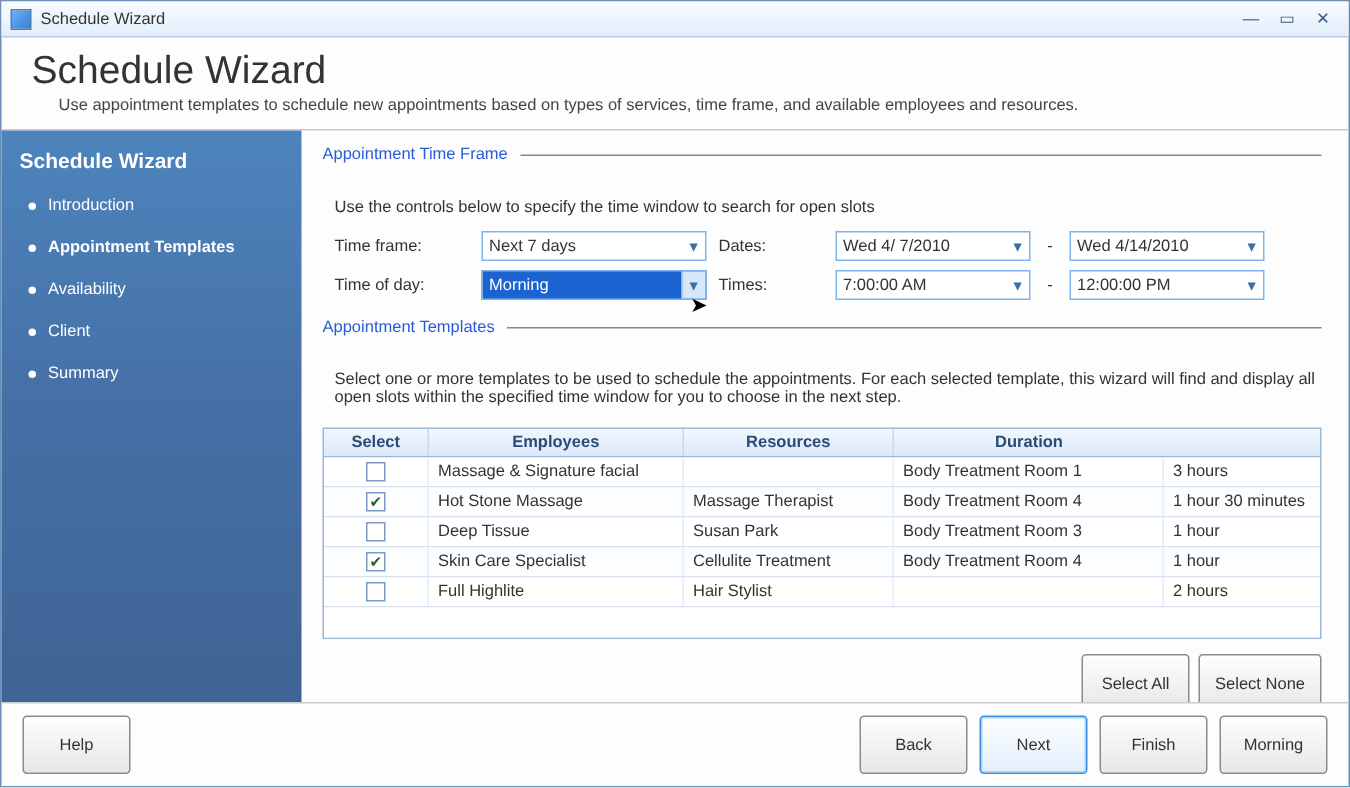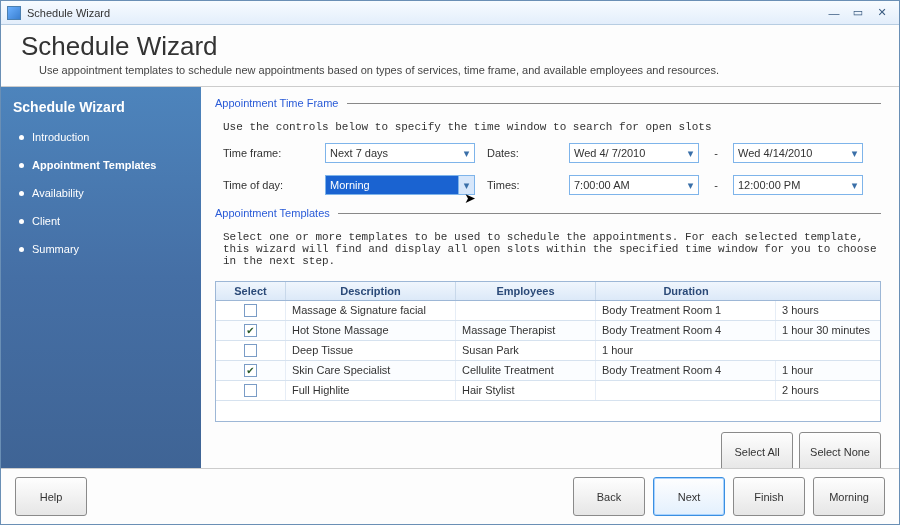--- a/index.html
+++ b/index.html
@@ -14,21 +14,21 @@
   .header .subtitle { font-size: 11px; color: #444; margin: 2px 0 0 18px; }
   .body { flex: 1; display: flex; min-height: 0; }
   .sidebar { width: 200px; background: linear-gradient(#4d84bc, #456fa5 50%, #3f6495); color: #fff; padding: 8px 0 0 0; }
   .sidebar-title { font-size: 14px; font-weight: bold; padding: 4px 12px 8px 12px; }
   .sidebar-item { font-size: 11px; padding: 8px 10px 8px 18px; display: flex; align-items: center; cursor: pointer; }
   .sidebar-item.active { font-weight: bold; }
   .bullet { width: 5px; height: 5px; background: #fff; border-radius: 50%; margin-right: 8px; flex-shrink: 0; }
   .content { flex: 1; padding: 8px 18px 8px 14px; font-size: 11px; color: #333; overflow: hidden; display:flex; flex-direction:column; }
   .section-title { color: #2a5bd7; font-size: 11px; display: flex; align-items: center; margin: 2px 0 6px 0; }
   .section-title .line { flex: 1; height: 1px; background: #888; margin-left: 8px; }
-  .section-desc { margin: 6px 0 10px 8px; color: #333; font-family: Liberation Mono, monospace; }
+  .section-desc { margin: 17px 0 10px 8px; color: #333; }
   .controls-grid { display: grid; grid-template-columns: 90px 150px 70px 130px 10px 130px; gap: 6px 8px; align-items: center; margin: 0 0 10px 8px; }
   .label { color: #333; }
   .combo { position: relative; height: 20px; border: 1px solid #7eb4ea; background: #fff; display: flex; align-items: center; padding: 0 18px 0 4px; font-size: 11px; color: #333; text-align: right; }
   .combo .arrow { position: absolute; right: 0; top: 0; bottom: 0; width: 16px; display: flex; align-items: center; justify-content: center; color: #3a6fa8; border-left: 1px solid transparent; }
   .combo.highlighted { background: #1a63d1; color: #fff; }
   .combo.highlighted .arrow { background: #d7e7fb; color:#3a6fa8; border-left:1px solid #7eb4ea;}
   .dash { text-align: center; }
   .cursor-img { position: absolute; font-size: 14px; color: #000; pointer-events:none; }
   .table-wrap { border: 1px solid #9db7d6; margin: 4px 0 0 0; }
   .thead { display: grid; grid-template-columns: 70px 170px 140px 180px 100px; background: linear-gradient(#f0f6fd,#dce9f8); border-bottom: 1px solid #9db7d6; }
@@ -40,21 +40,21 @@
   .trow .td:last-child { border-right: none; }
   .trow .td.center { display:flex; justify-content:center; align-items:center; }
   .filler-row { height: 20px; background:#fff; }
   .chk { width: 13px; height: 13px; border: 1px solid #7a9cc6; background:#fff; display:inline-flex; align-items:center; justify-content:center; font-size:10px; color:#2b5a2b; }
   .btnrow-right { display: flex; justify-content: flex-end; gap: 6px; margin-top: 10px; }
   .footer { border-top: 1px solid #ccc; padding: 8px 14px; display: flex; align-items: center; }
   .footer .spacer { flex: 1; }
   .btn { min-width: 72px; height: 39px; border: 1px solid #8a8a8a; border-radius: 3px; background: linear-gradient(#fefefe,#e6e6e6); font-size: 11px; color: #333; display:inline-flex; align-items:center; justify-content:center; padding: 0 10px; cursor:pointer; }
   .btn.primary { border: 1px solid #3b8fe0; box-shadow: 0 0 0 1px #a9d3ff inset; background: linear-gradient(#fefefe,#e3f0fd); }
   .btns-cluster { display:flex; gap:8px; }
-  .pos-rel { position: relative; gap: 12px; }
+  .pos-rel { position: relative; }
 </style>
 </head>
 <body>
 
 <div class="window">
 
   <div class="titlebar">
     <div class="app-icon"></div>
     <div class="title-text">Schedule Wizard</div>
     <div class="winbtn">—</div>
@@ -138,22 +138,22 @@
 
       <div class="section-title">
         <span>Appointment Templates</span>
         <span class="line"></span>
       </div>
       <div class="section-desc">Select one or more templates to be used to schedule the appointments.  For each selected template, this wizard will find and display all open slots within the specified time window for you to choose in the next step.</div>
 
       <div class="table-wrap">
         <div class="thead">
           <div class="th">Select</div>
-          <div class="th">Description</div>
           <div class="th">Employees</div>
+          <div class="th">Resources</div>
           <div class="th">Duration</div>
         </div>
         <div id="tbody">
             <div class="trow">
               <div class="td center">
                 <span class="chk"></span>
               </div>
               <div class="td">Massage &amp; Signature facial</div>
               <div class="td"></div>
               <div class="td">Body Treatment Room 1</div>
@@ -167,20 +167,21 @@
               <div class="td">Massage Therapist</div>
               <div class="td">Body Treatment Room 4</div>
               <div class="td">1 hour 30 minutes</div>
             </div>
             <div class="trow">
               <div class="td center">
                 <span class="chk"></span>
               </div>
               <div class="td">Deep Tissue</div>
               <div class="td">Susan Park</div>
+              <div class="td">Body Treatment Room 3</div>
               <div class="td">1 hour</div>
             </div>
             <div class="trow">
               <div class="td center">
                 <span class="chk">✔</span>
               </div>
               <div class="td">Skin Care Specialist</div>
               <div class="td">Cellulite Treatment</div>
               <div class="td">Body Treatment Room 4</div>
               <div class="td">1 hour</div>

